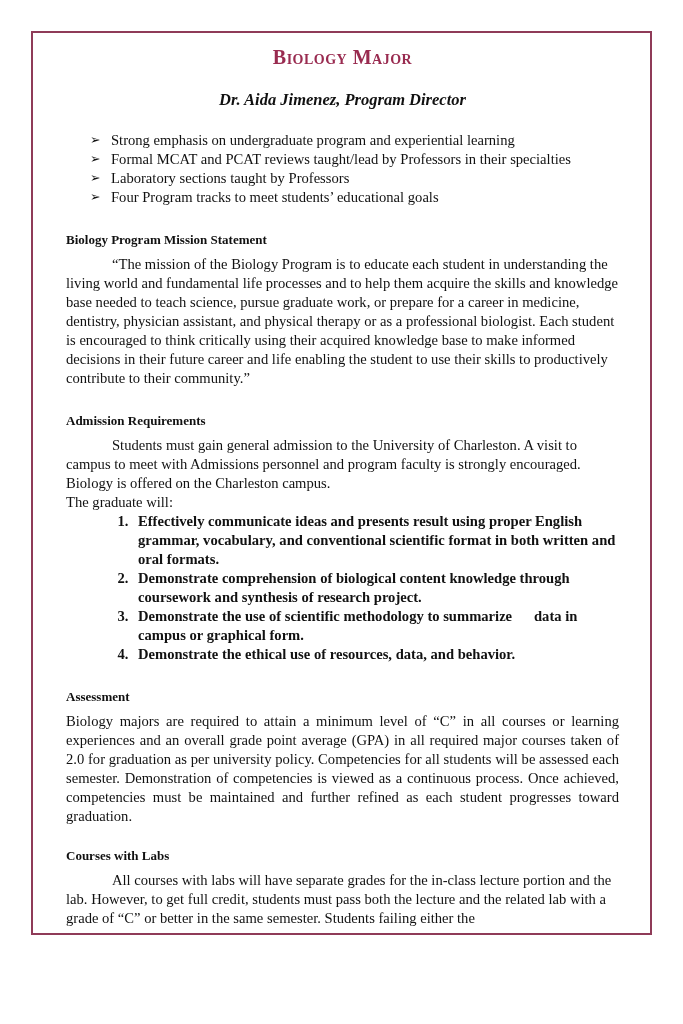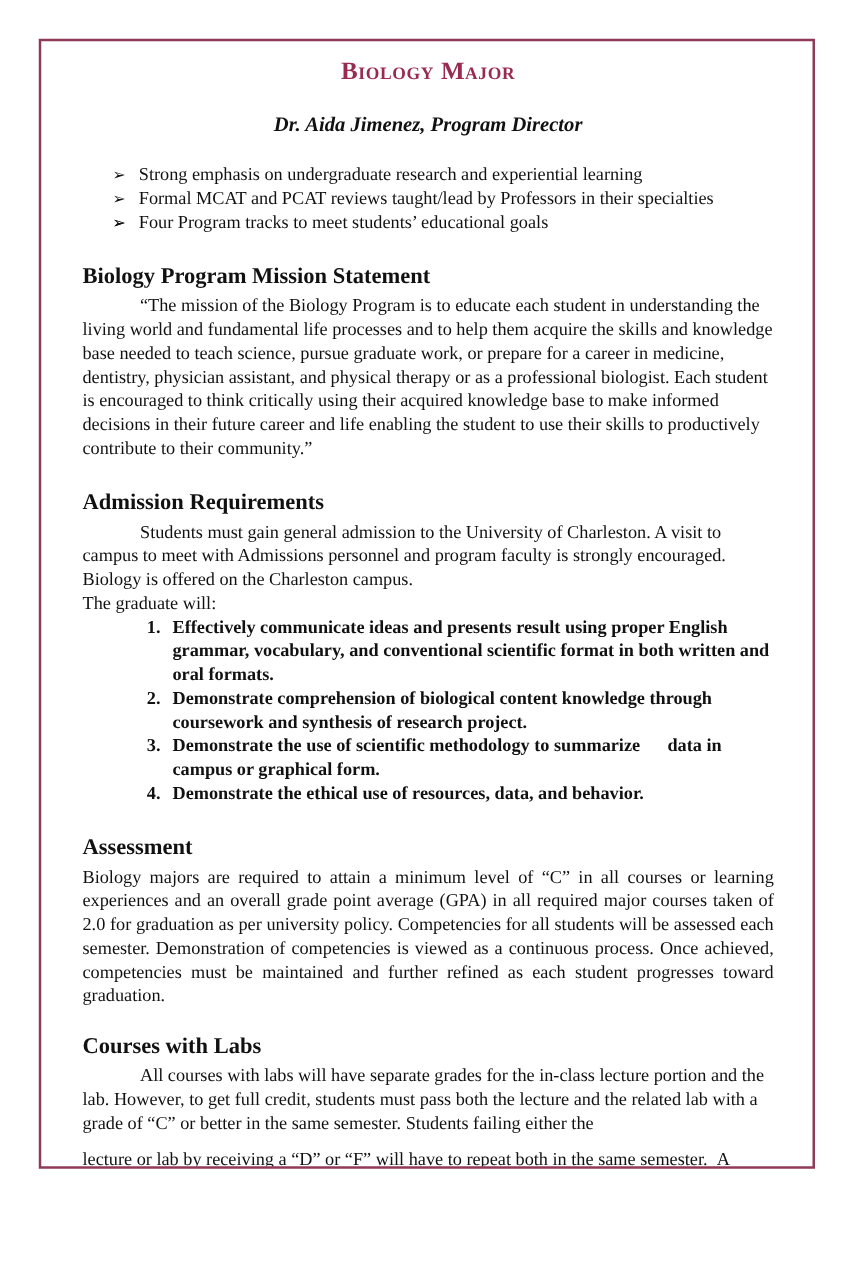--- a/index.html
+++ b/index.html
@@ -46,21 +46,21 @@
   ul.highlights li{
     position:relative;
     padding-left:21px;
     font-size:14.6px;line-height:19px;
   }
   ul.highlights .marker{
     position:absolute;left:0;top:0;
     font-size:12.5px;line-height:19px;
   }
   h3.section-heading{
-    font-size:18px;
+    font-size:13px;
     font-weight:bold;
     line-height:19px;
     margin-top:23px;
     margin-bottom:6px;
   }
   h3.tight{margin-top:20px;}
   p.para{font-size:14.6px;line-height:19px;}
   p.indent{text-indent:46px;}
   p.justified{text-align:justify;}
   p.follow{margin-top:10px;}
@@ -79,28 +79,29 @@
 
 <div class="frame">
 
   <h1 class="page-title">Biology Major</h1>
 
   <h2 class="subtitle">Dr. Aida Jimenez, Program Director</h2>
 
   <ul class="highlights">
     <li>
       <span class="marker">➢</span>
-      <span>Strong emphasis on undergraduate research and experiential learning</span>
+      <span>Strong emphasis on undergraduate program and experiential learning</span>
     </li>
     <li>
       <span class="marker">➢</span>
       <span>Formal MCAT and PCAT reviews taught/lead by Professors in their specialties</span>
     </li>
     <li>
       <span class="marker">➢</span>
+      <span>Laboratory sections taught by Professors</span>
     </li>
     <li>
       <span class="marker">➢</span>
       <span>Four Program tracks to meet students’ educational goals</span>
     </li>
   </ul>
 
   <h3 class="section-heading">Biology Program Mission Statement</h3>
   <p class="para indent">“The mission of the Biology Program is to educate each student in understanding the living world and fundamental life processes and to help them acquire the skills and knowledge base needed to teach science, pursue graduate work, or prepare for a career in medicine, dentistry, physician assistant, and physical therapy or as a professional biologist. Each student is encouraged to think critically using their acquired knowledge base to make informed decisions in their future career and life enabling the student to use their skills to productively contribute to their community.”</p>
 

